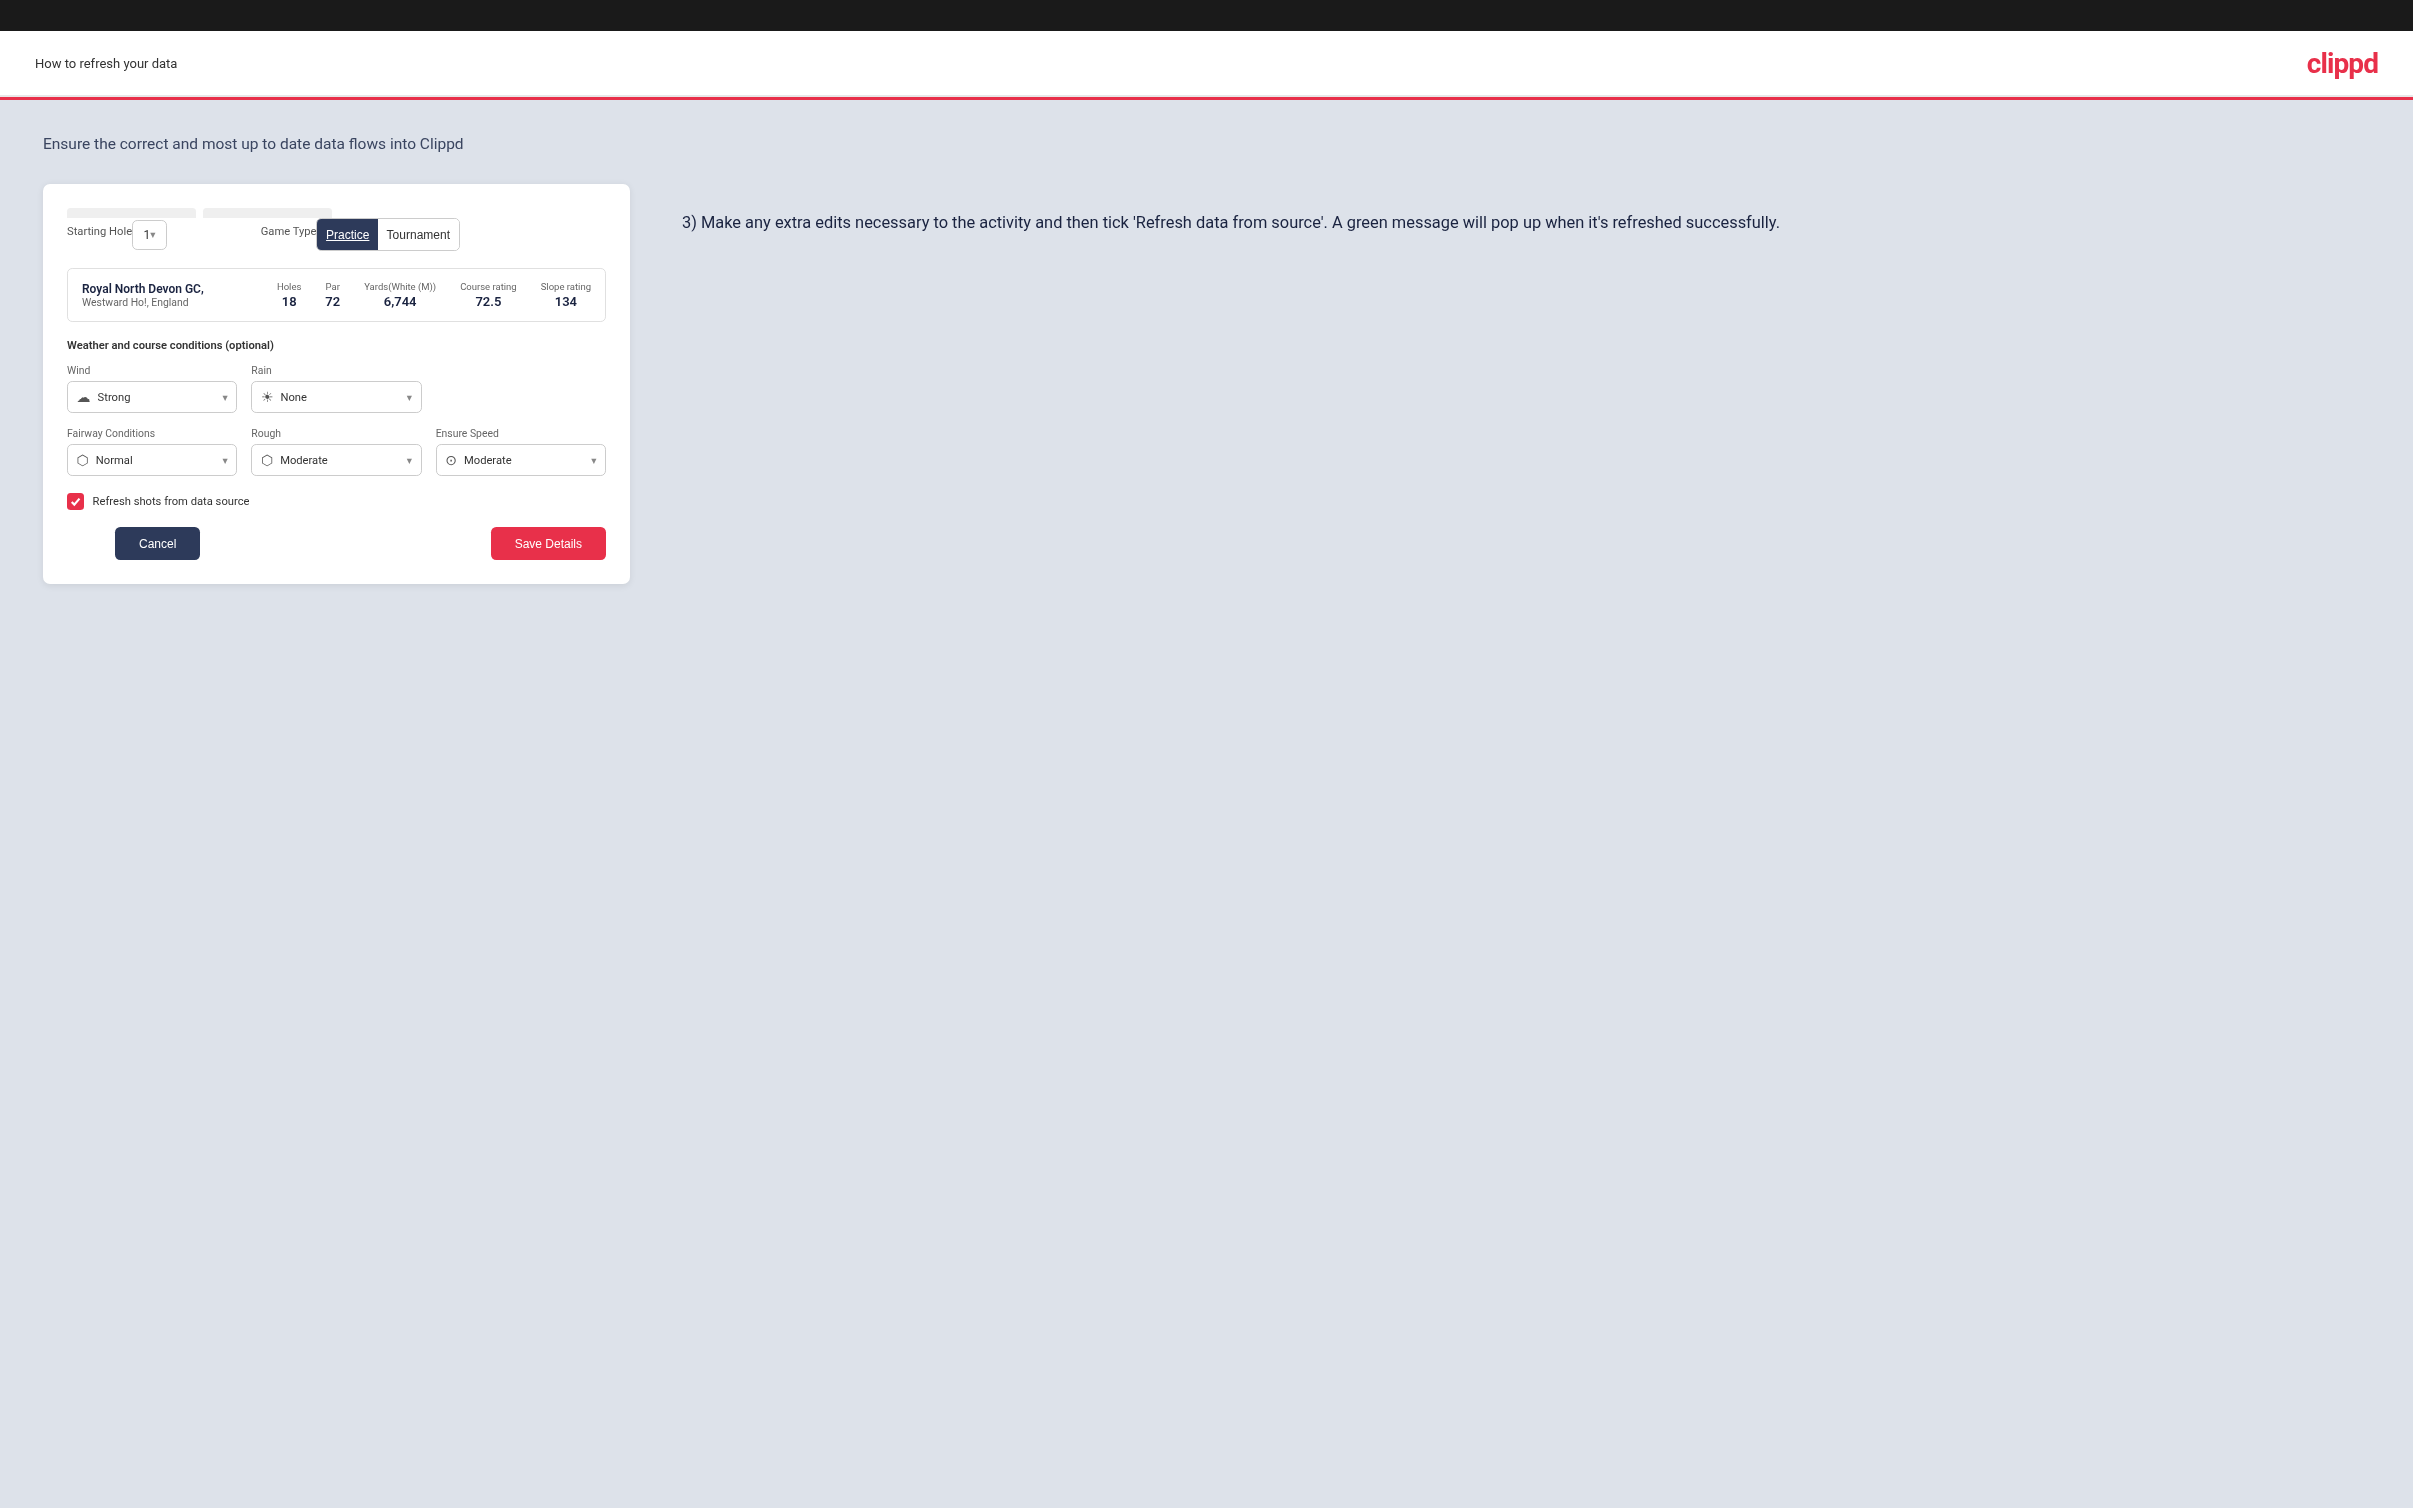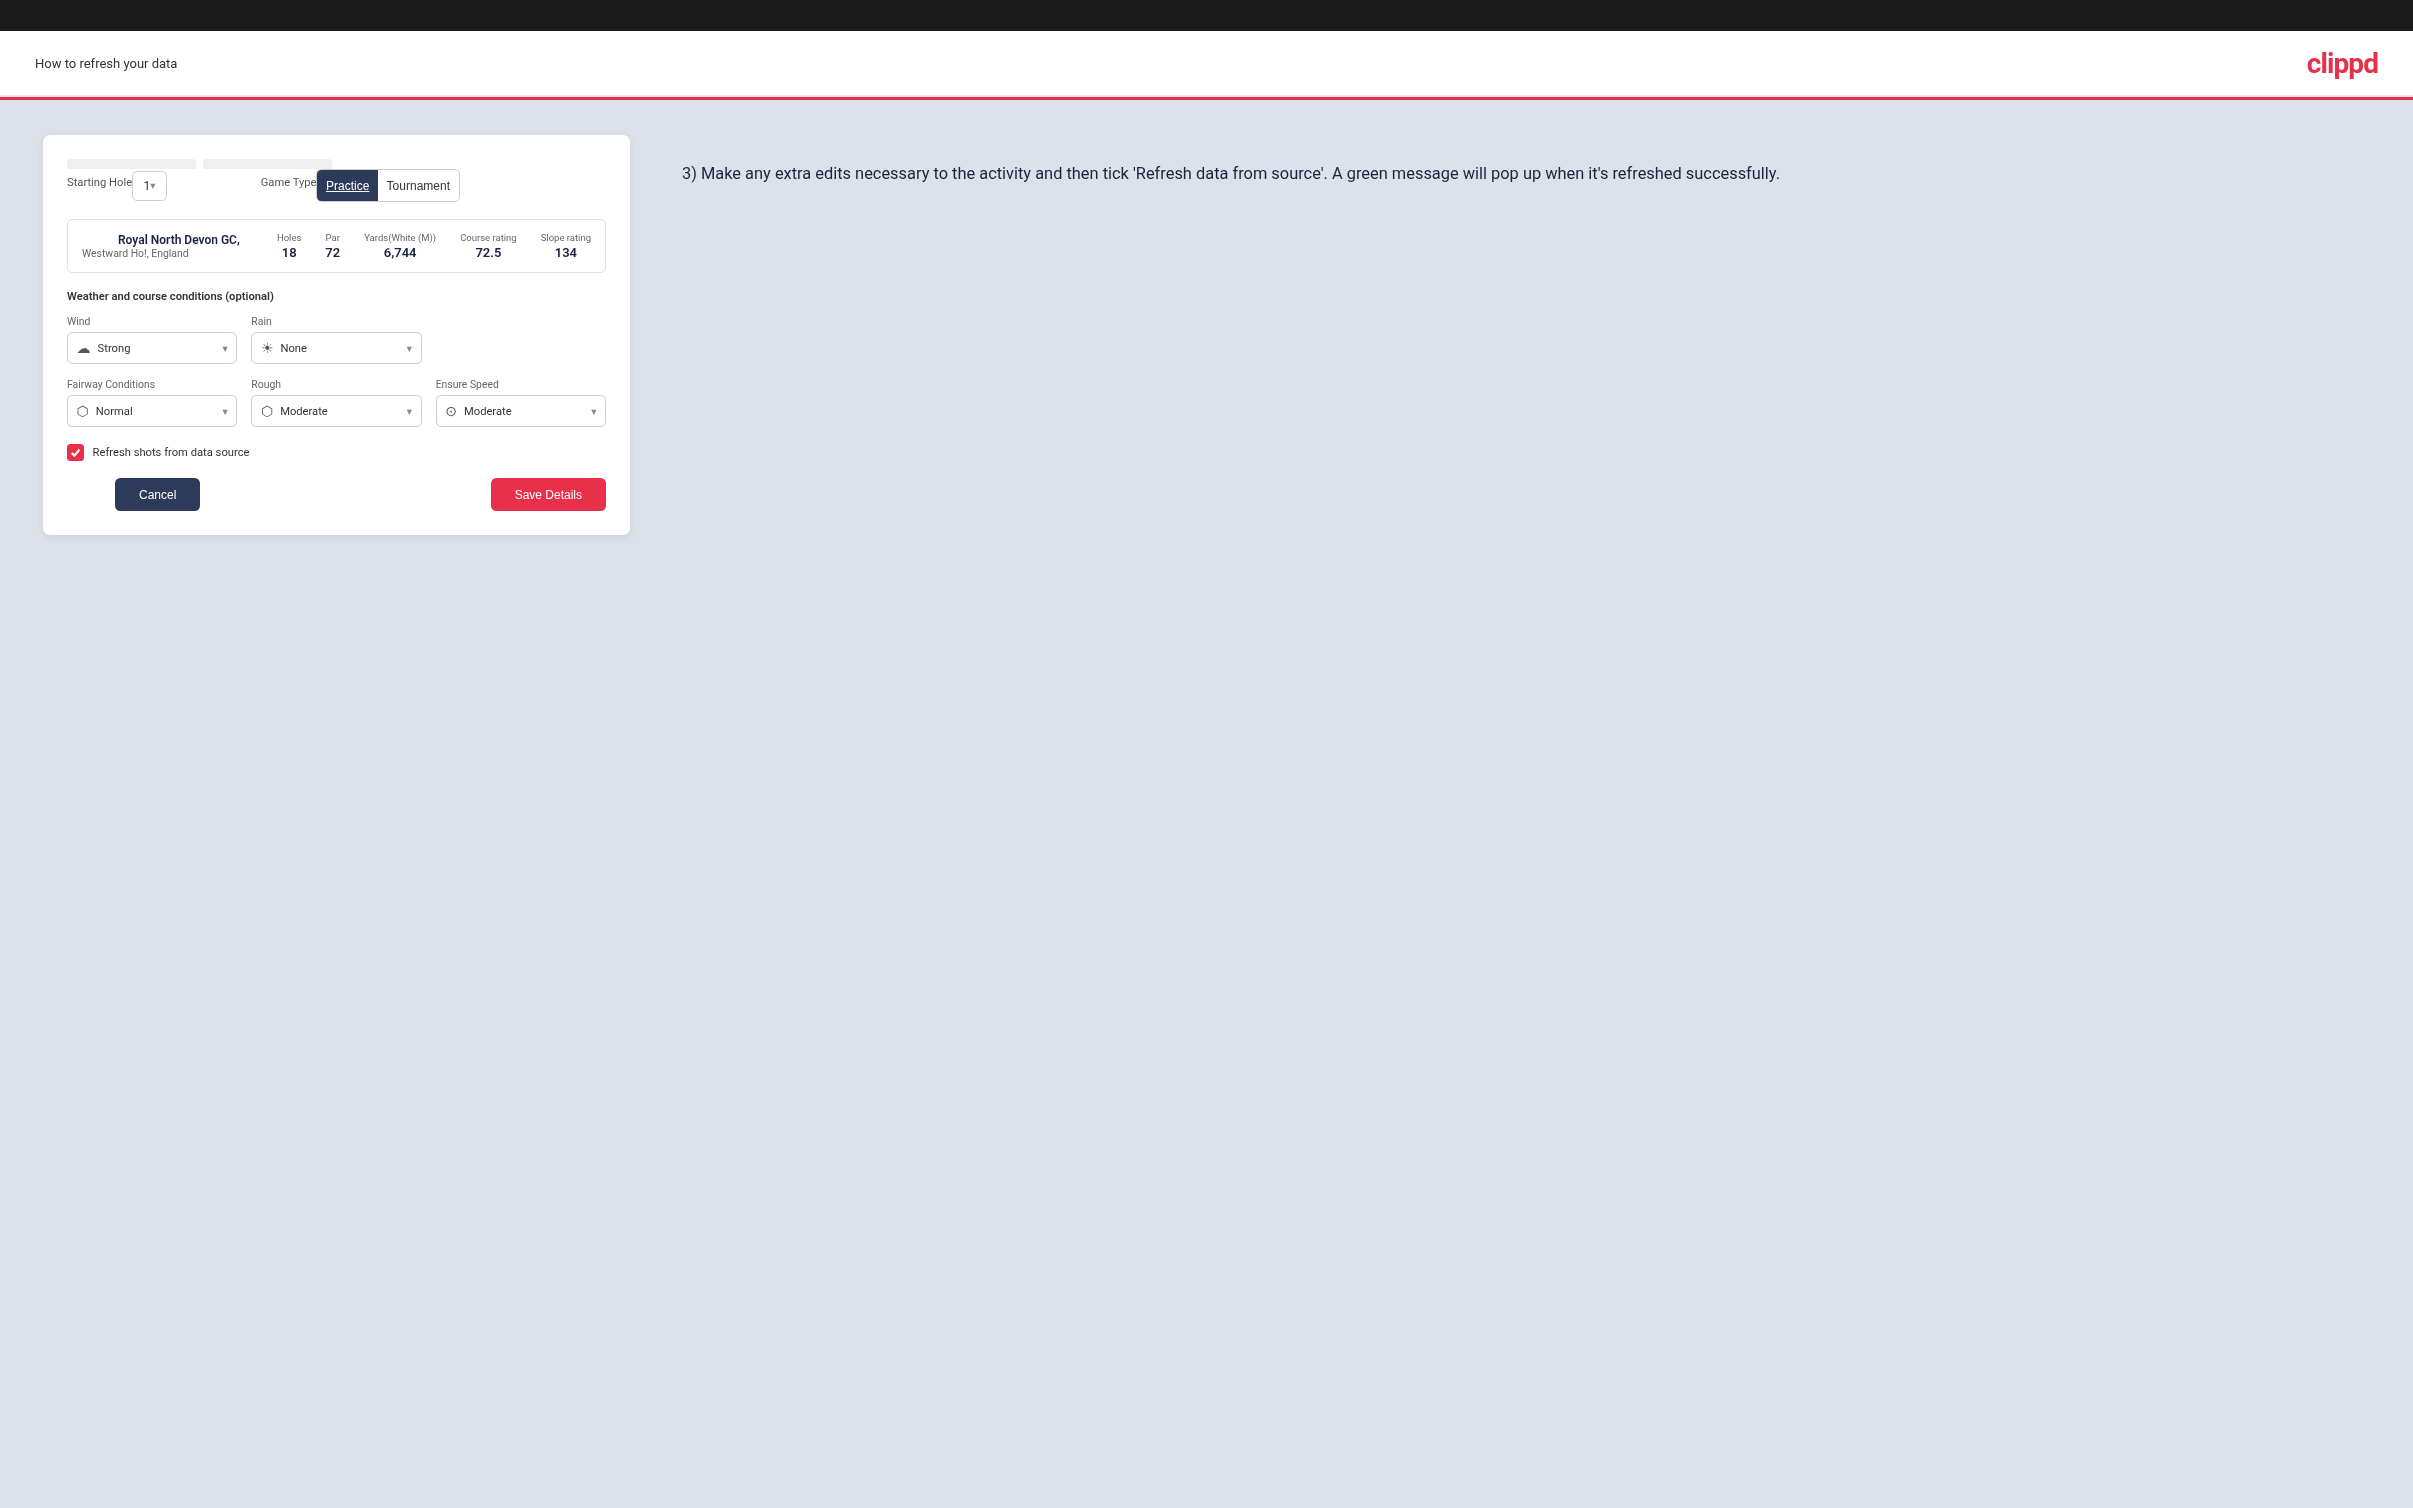--- a/index.html
+++ b/index.html
@@ -129,21 +129,20 @@
       padding: 12px 14px;
       margin-bottom: 17px;
       display: flex;
       align-items: center;
       justify-content: space-between;
     }
     .course-name {
       font-size: 12px;
       font-weight: 600;
       color: #1a2340;
-      margin-left: 36px;
     }
     .course-location {
       font-size: 10.4px;
       color: #666;
     }
     .course-stats {
       display: flex;
       gap: 24px;
     }
     .stat-item {
@@ -286,20 +285,21 @@
 <div class="top-bar"></div>
 
 <div class="header">
   <span class="header-title">How to refresh your data</span>
   <span class="logo">clippd</span>
 </div>
 
 <div class="divider-line"></div>
 
 <div class="main-content">
+  <p class="page-subheading">Ensure the correct and most up to date data flows into Clippd</p>
 
   <div class="content-row">
     <div class="form-panel">
 
       <div class="partial-tabs">
         <div class="partial-tab"></div>
         <div class="partial-tab"></div>
       </div>
 
       <div class="form-row">

